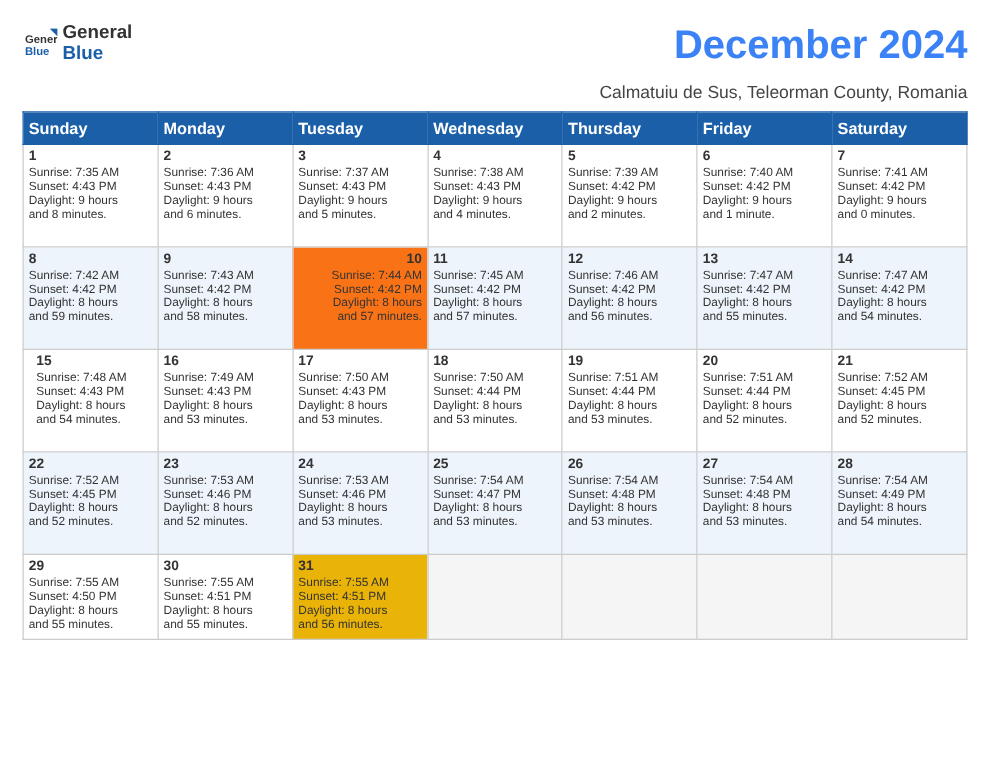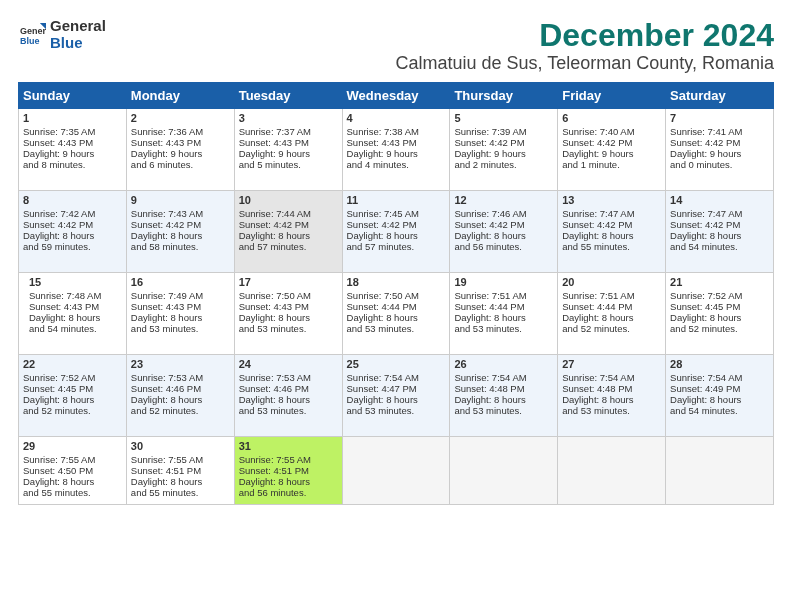--- a/index.html
+++ b/index.html
@@ -44,27 +44,27 @@
     .logo-icon {
       width: 28px;
       height: 28px;
     }
     .title-block {
       text-align: right;
     }
     .month-title {
       font-size: 32px;
       font-weight: bold;
-      color: #0f766e;
+      color: #3b82f6;
       line-height: 1.1;
     }
     .subtitle {
-      font-size: 18px;
+      font-size: 14px;
       color: #444;
-      margin-top: 0;
+      margin-top: 12px;
     }
     .calendar {
       width: 100%;
       border-collapse: collapse;
       margin-top: 8px;
       table-layout: fixed;
     }
     .calendar th {
       background-color: #1a5fa8;
       color: #fff;
@@ -199,21 +199,21 @@
         <span>Daylight: 8 hours</span><br>
         <span>and 59 minutes.</span>
       </td>
           <td style="background: rgb(238, 244, 251);">
         <span class="day-num">9</span>
         <span>Sunrise: 7:43 AM</span><br>
         <span>Sunset: 4:42 PM</span><br>
         <span>Daylight: 8 hours</span><br>
         <span>and 58 minutes.</span>
       </td>
-          <td style="background: #e5e5e5;">
+          <td style="background: #f97316; text-align: right;">
         <span class="day-num">10</span>
         <span>Sunrise: 7:44 AM</span><br>
         <span>Sunset: 4:42 PM</span><br>
         <span>Daylight: 8 hours</span><br>
         <span>and 57 minutes.</span>
       </td>
           <td style="background: rgb(238, 244, 251);">
         <span class="day-num">11</span>
         <span>Sunrise: 7:45 AM</span><br>
         <span>Sunset: 4:42 PM</span><br>
@@ -352,21 +352,21 @@
         <span>Daylight: 8 hours</span><br>
         <span>and 55 minutes.</span>
       </td>
           <td style="background: rgb(255, 255, 255);">
         <span class="day-num">30</span>
         <span>Sunrise: 7:55 AM</span><br>
         <span>Sunset: 4:51 PM</span><br>
         <span>Daylight: 8 hours</span><br>
         <span>and 55 minutes.</span>
       </td>
-          <td style="background: #bef264;">
+          <td style="background: #eab308;">
         <span class="day-num">31</span>
         <span>Sunrise: 7:55 AM</span><br>
         <span>Sunset: 4:51 PM</span><br>
         <span>Daylight: 8 hours</span><br>
         <span>and 56 minutes.</span>
       </td>
           <td class="empty" style="background: rgb(245, 245, 245);"></td>
           <td class="empty" style="background: rgb(245, 245, 245);"></td>
           <td class="empty" style="background: rgb(245, 245, 245);"></td>
           <td class="empty" style="background: rgb(245, 245, 245);"></td>

